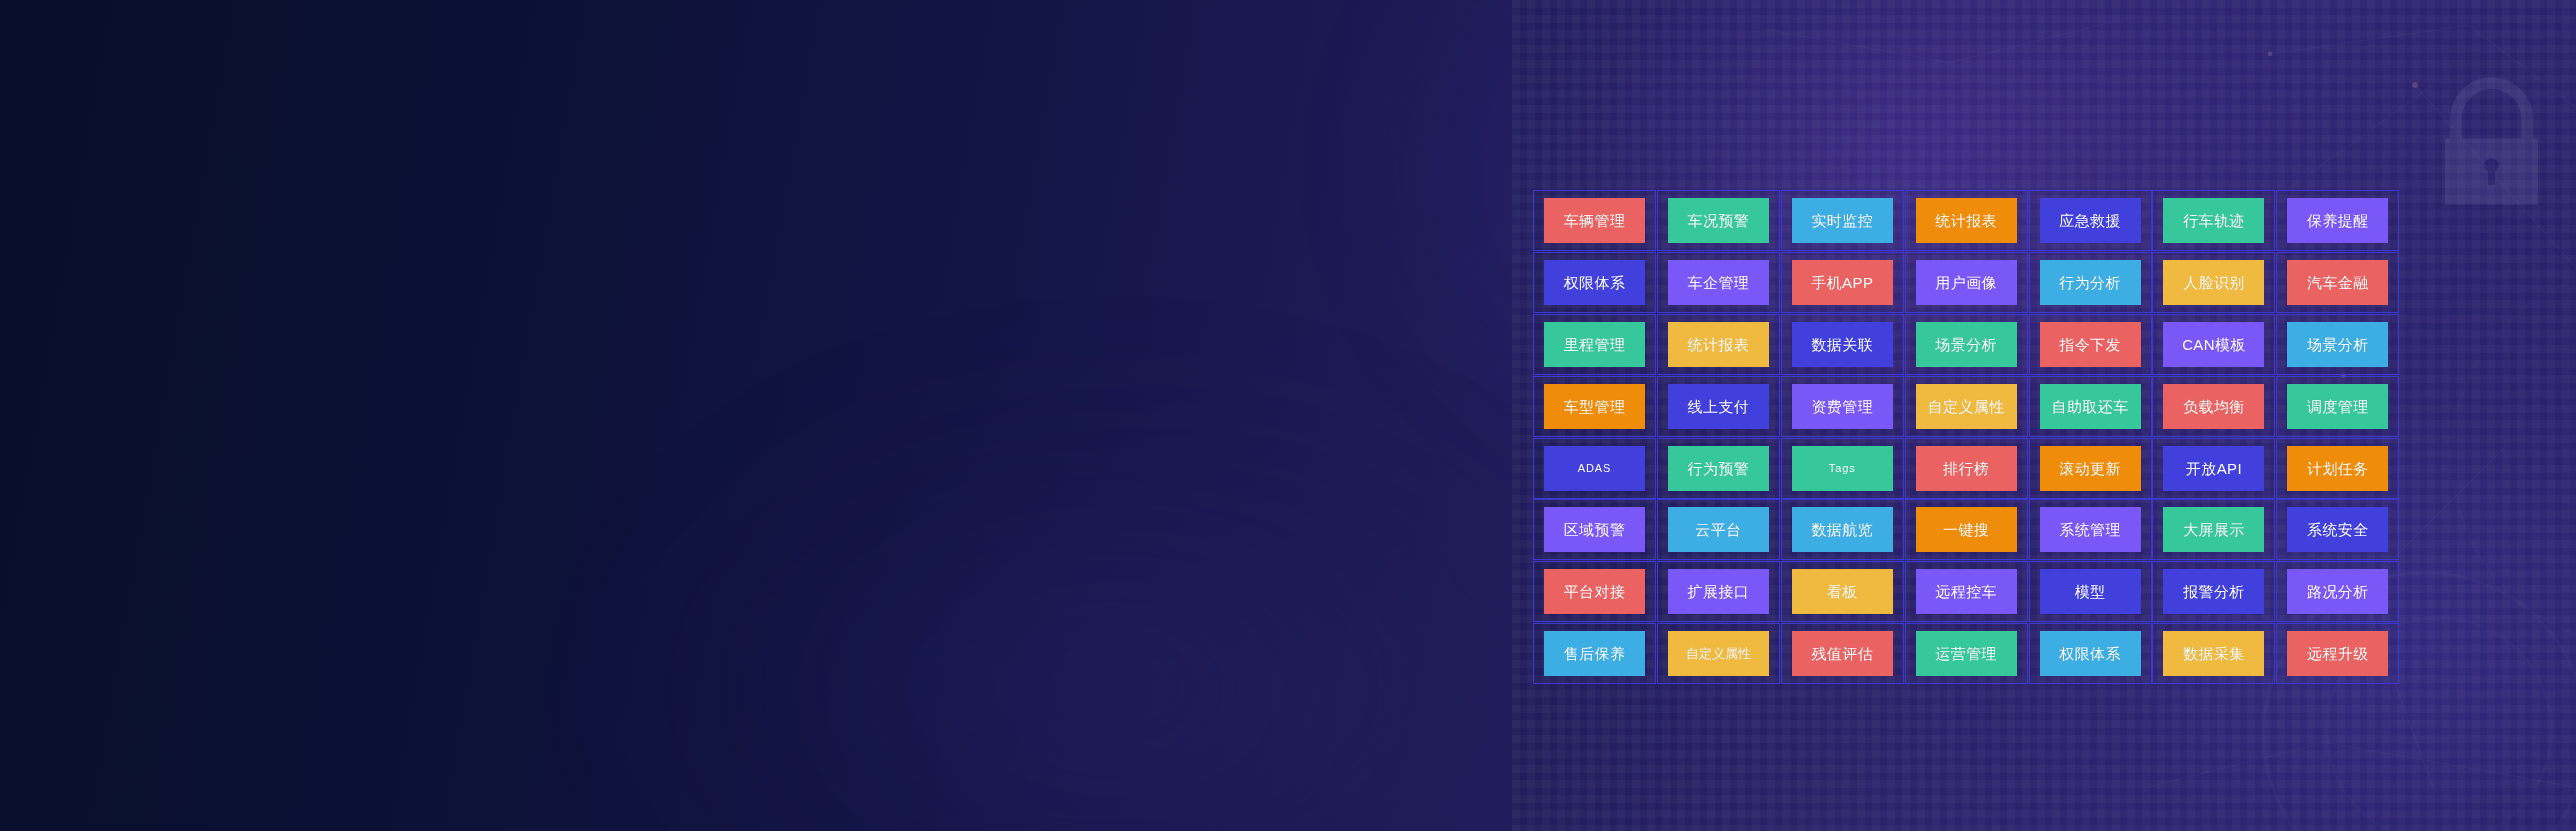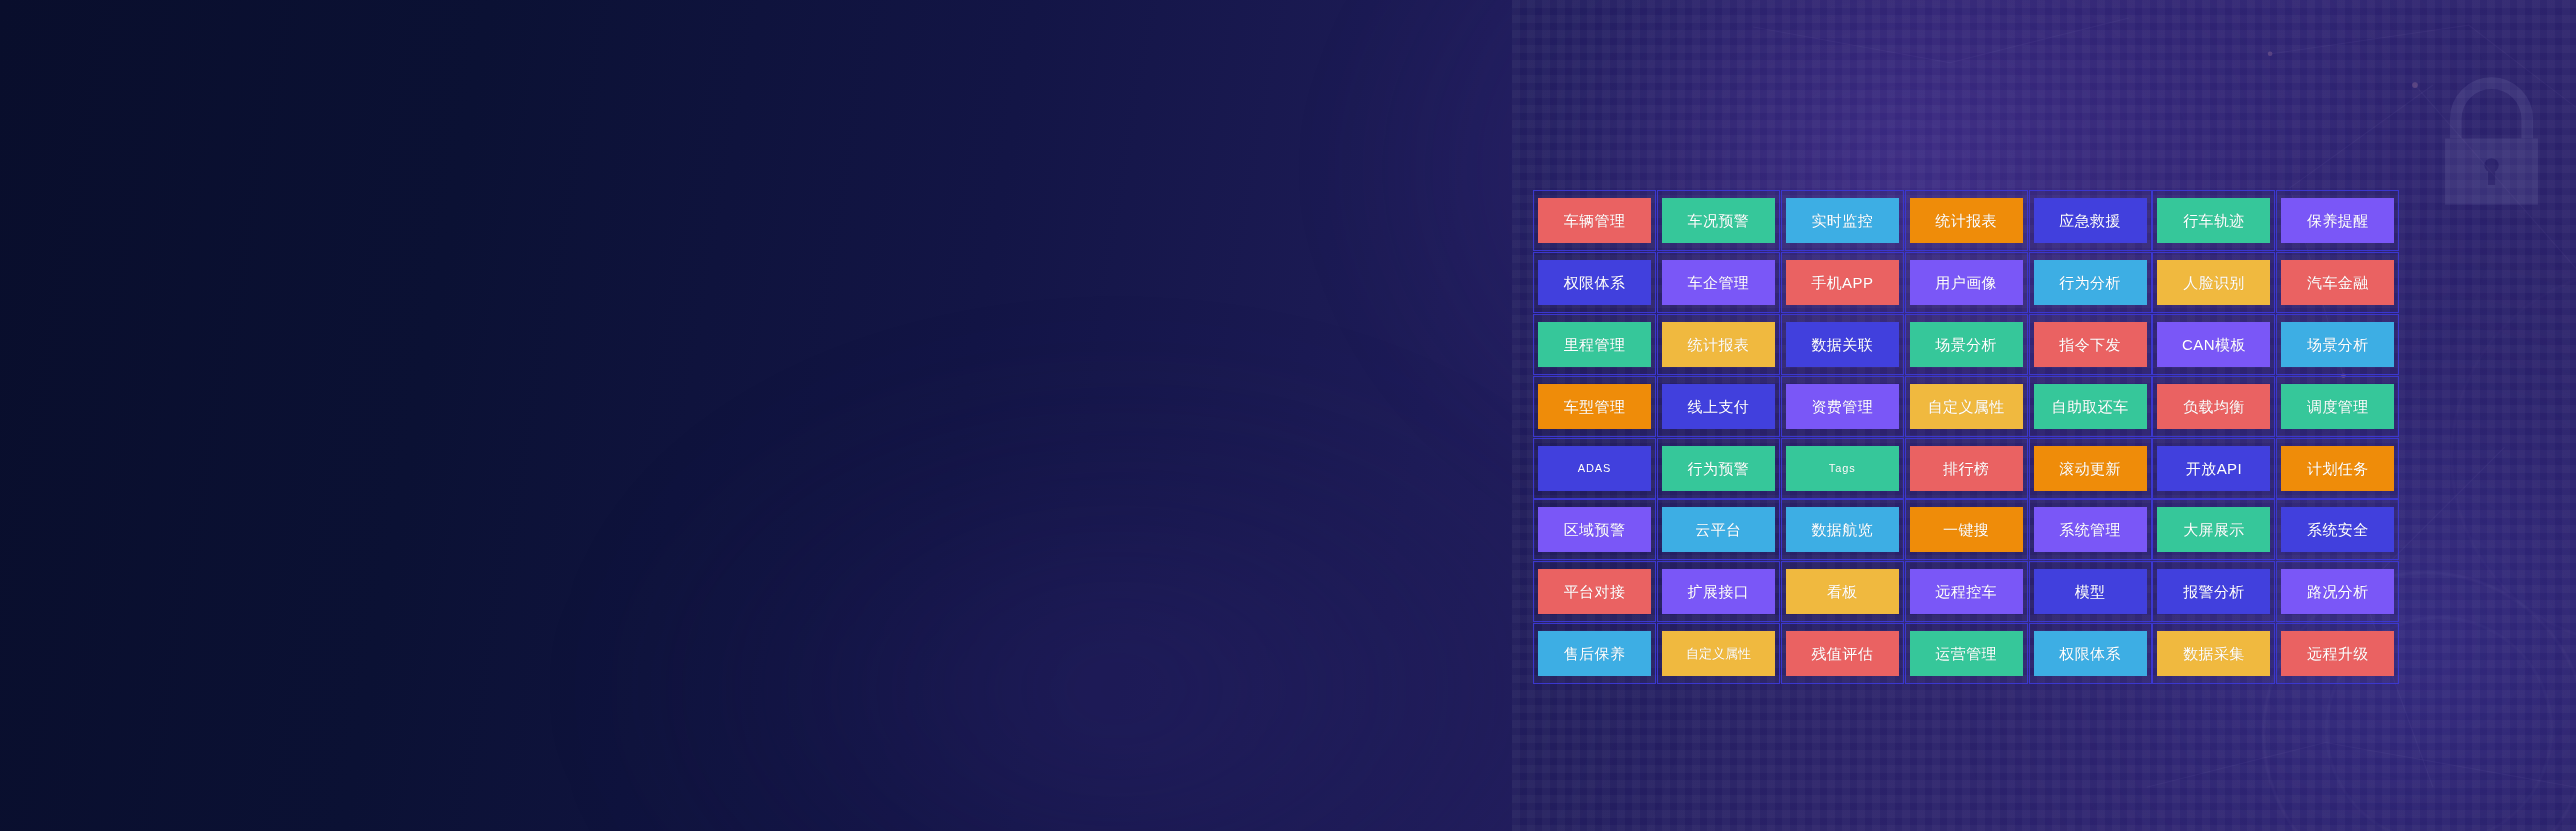--- a/index.html
+++ b/index.html
@@ -120,21 +120,21 @@
     box-sizing: border-box;
     border: 0.9px solid #3b37cf;
     display: flex;
     align-items: center;
     justify-content: center;
     background: transparent;
     cursor: pointer;
   }
 
   .tile-fill {
-    width: 113px;
+    width: 101px;
     height: 45px;
     display: flex;
     align-items: center;
     justify-content: center;
     box-sizing: border-box;
     padding: 0 19px;
   }
 
   .tile-label {
     color: #ffffff;

